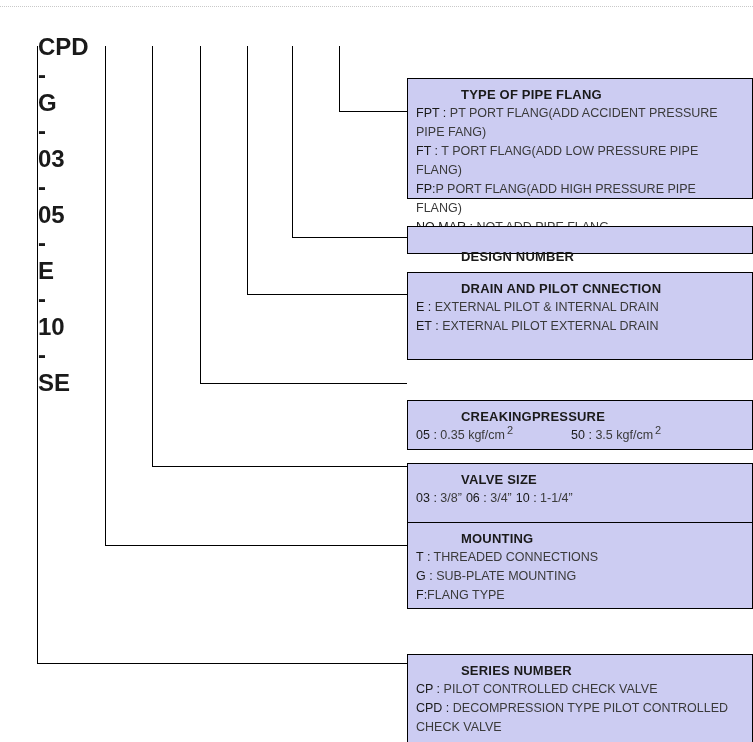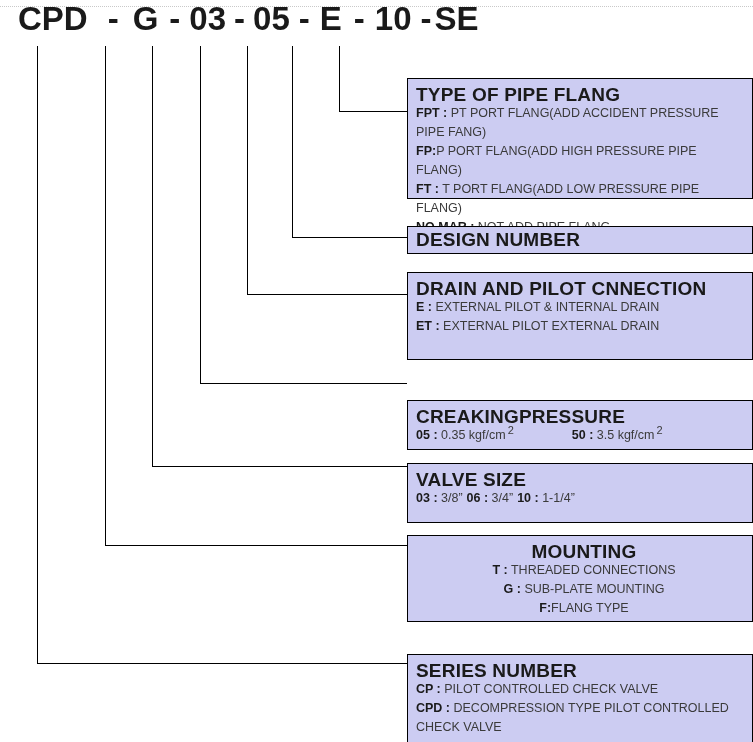--- a/index.html
+++ b/index.html
@@ -27,29 +27,30 @@
     top: 6px;
     width: 753px;
     height: 1px;
     border-top: 1px dotted #c9c9c9;
   }
 
   
   #model-code {
     position: absolute;
     left: 18px;
-    top: 0;
+    top: 33px;
     height: 30px;
     display: flex;
     align-items: baseline;
-    font-size: 33px;
+    font-size: 24px;
     font-weight: bold;
     color: #1a1a1a;
     letter-spacing: 0px;
     white-space: pre;
+    flex-direction: column;
   }
   #model-code .seg { display: inline-block; }
   #model-code .dash { display: inline-block; }
 
   
   #leaders {
     position: absolute;
     left: 0;
     top: 0;
     width: 753px;
@@ -63,34 +64,35 @@
     left: 407px;
     width: 346px;
     background: #ccccf2;
     border: 1px solid #000000;
     padding: 6px 0 6px 8px;
     color: #2b2b2b;
     font-size: 12.5px;
     line-height: 17px;
   }
   .box .title {
-    font-size: 19px;
+    font-size: 13px;
     font-weight: bold;
     color: #1a1a1a;
     line-height: 19px;
     letter-spacing: .2px;
+    margin-left: 45px;
   }
   .box .row {
     color: #3a3a3a;
     line-height: 19px;
     white-space: normal;
   }
   .box .row b {
     color: #1a1a1a;
-    font-weight: bold;
+    font-weight: normal;
   }
   .box .row.wrap {
     padding-right: 8px;
   }
   .inline-row b { margin-right: 0px; }
   .inline-row .gap { display: inline-block; width: 58px; }
   sup.sq {
     font-size: 11px;
     vertical-align: super;
     line-height: 0;
@@ -139,31 +141,31 @@
       <path d="M37.5,46 L37.5,663.5 L407,663.5"></path>
     </g>
   </svg>
 
   <div class="box" style="top:78px; height:121px;">
     <div class="title">TYPE OF PIPE FLANG</div>
     <div class="row wrap">
       <b>FPT :</b><span> PT PORT FLANG(ADD ACCIDENT PRESSURE PIPE FANG)</span>
     </div>
     <div class="row wrap">
+      <b>FT :</b><span> T PORT FLANG(ADD LOW PRESSURE PIPE FLANG)</span>
+    </div>
+    <div class="row wrap">
       <b>FP:</b><span>P PORT FLANG(ADD HIGH PRESSURE PIPE FLANG)</span>
     </div>
     <div class="row wrap">
-      <b>FT :</b><span> T PORT FLANG(ADD LOW PRESSURE PIPE FLANG)</span>
-    </div>
-    <div class="row wrap">
       <b>NO MAR :</b><span> NOT ADD PIPE FLANG</span>
     </div>
   </div>
 
-  <div class="box" style="top:226px; height:28px; padding-top:3px;">
+  <div class="box" style="top:226px; height:28px; padding-top:20px;">
     <div class="title">DESIGN NUMBER</div>
   </div>
 
   <div class="box" style="top:272px; height:88px;">
     <div class="title">DRAIN AND PILOT CNNECTION</div>
     <div class="row">
       <b>E :</b><span> EXTERNAL PILOT &amp; INTERNAL DRAIN</span>
     </div>
     <div class="row">
       <b>ET :</b><span> EXTERNAL PILOT EXTERNAL DRAIN</span>
@@ -177,21 +179,21 @@
     </div>
   </div>
 
   <div class="box" style="top:463px; height:60px;">
     <div class="title">VALVE SIZE</div>
     <div class="row">
       <span class="sz-item"><b>03 :</b><span> 3/8”</span></span><span class="sz-item"><b>06 :</b><span> 3/4”</span></span><span class="sz-item"><b>10 :</b><span> 1-1/4”</span></span>
     </div>
   </div>
 
-  <div class="box" style="top:535px; height:87px;text-align:center;">
+  <div class="box" style="top:522px; height:87px;">
     <div class="title">MOUNTING</div>
     <div class="row">
       <b>T :</b><span> THREADED CONNECTIONS</span>
     </div>
     <div class="row">
       <b>G :</b><span> SUB-PLATE MOUNTING</span>
     </div>
     <div class="row">
       <b>F:</b><span>FLANG TYPE</span>
     </div>

